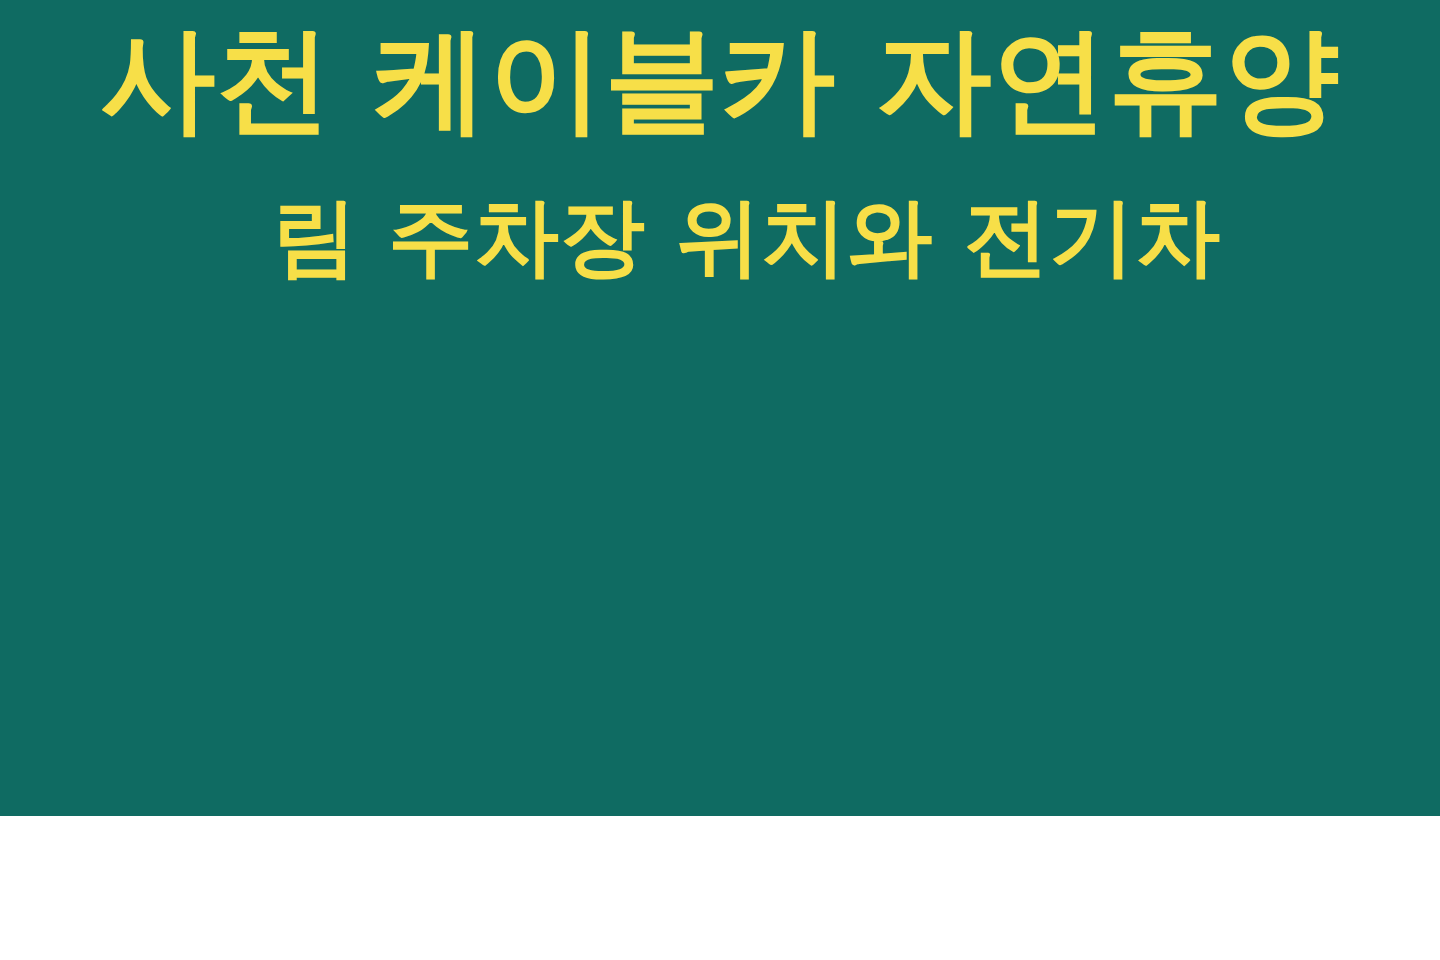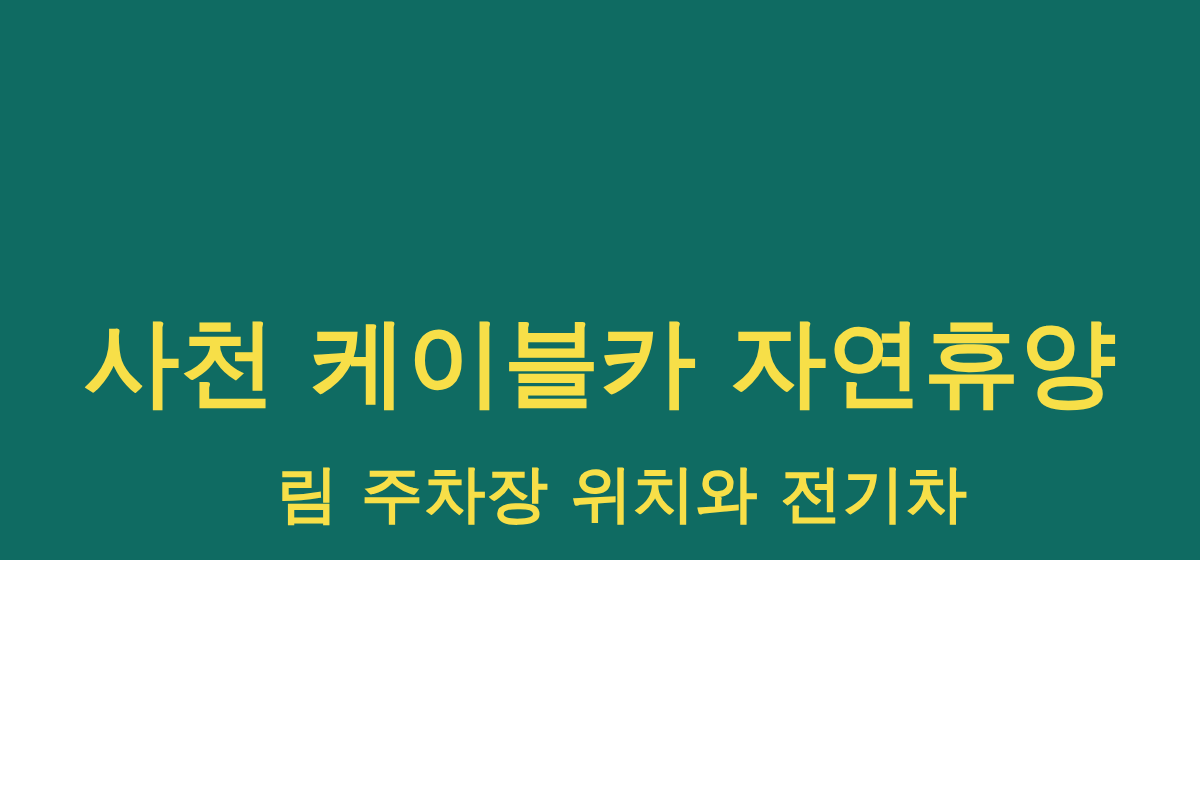--- a/index.html
+++ b/index.html
@@ -10,24 +10,24 @@
   body {
     width: 1200px;
     height: 800px;
     overflow: hidden;
     font-family: "Liberation Sans", "DejaVu Sans", sans-serif;
   }
 
   .banner {
     position: relative;
     width: 1200px;
-    height: 560px;
+    height: 680px;
     box-sizing: border-box;
     display: flex;
-    align-items: flex-end;
+    align-items: flex-start;
     justify-content: center;
     background: #0F6B62;
   }
 
   .title-block {
     width: 1030px;
     text-align: center;
     display: flex;
     flex-direction: column;
     align-items: center;
@@ -41,21 +41,21 @@
     font-weight: 700;
     font-size: 96px;
     line-height: 132px;
     letter-spacing: 0.5px;
     white-space: nowrap;
     text-rendering: geometricPrecision;
     -webkit-font-smoothing: antialiased;
   }
 
   .title-line.line-1 { font-size: 96px; }
-  .title-line.line-2 { font-size: 62px; margin-left: 44px; }
+  .title-line.line-2 { font-size: 71px; margin-left: 44px; }
   .title-line.line-3 { font-size: 96px; }
 </style>
 </head>
 <body>
 
 <div class="banner">
   <div class="title-block">
     <span class="title-line line-1">사천 케이블카 자연휴양</span>
     <span class="title-line line-2">림 주차장 위치와 전기차</span>
   </div>

